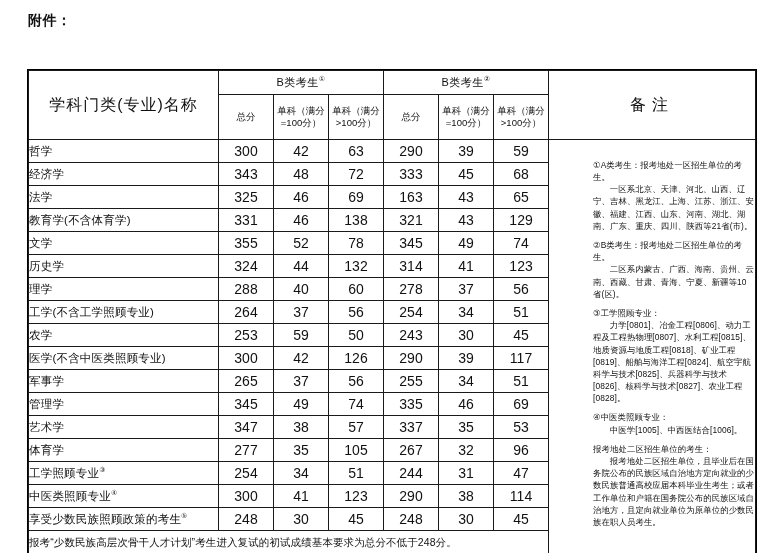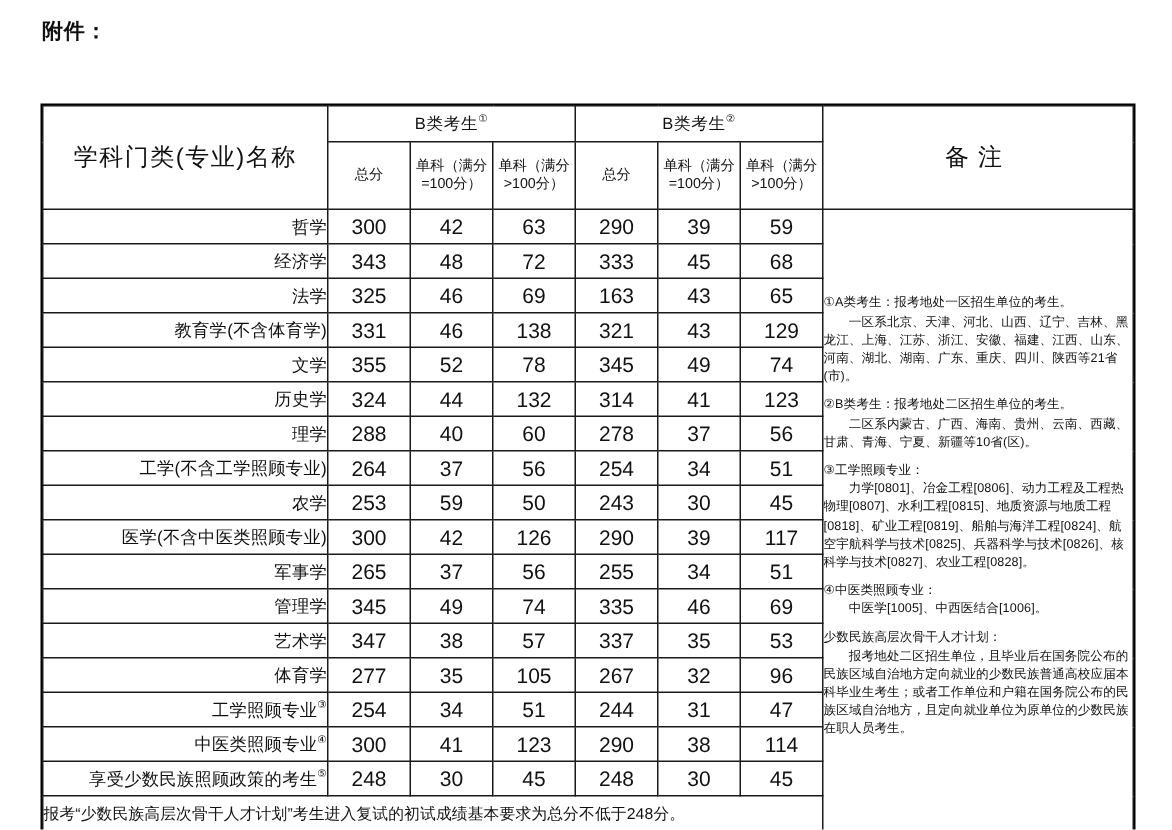--- a/index.html
+++ b/index.html
@@ -117,40 +117,40 @@
   }
 
   .row-name {
     font-size: 11.5px;
     font-family: "Liberation Sans", "DejaVu Sans", sans-serif;
     font-weight: bold;
     padding-left: 5px;
     height: 22px;
     white-space: nowrap;
     letter-spacing: 0.2px;
-    text-align: right;
   }
   .row-num {
     font-size: 14px;
     text-align: center;
     font-family: "Liberation Sans", "DejaVu Sans", sans-serif;
     height: 22px;
   }
 
   .notes-cell {
     vertical-align: top;
     padding: 4px 5px 0 5px;
     font-family: "Liberation Sans", "DejaVu Sans", sans-serif;
     font-size: 8.4px;
     line-height: 1.45;
     font-weight: bold;
     letter-spacing: 0.1px;
   }
   .note-block {
     margin-bottom: 7px;
+    margin-left: 44px;
   }
   .note-body {
     text-indent: 2em;
   }
   .note-head { }
 
   .footer-cell {
     font-size: 10.5px;
     font-family: "Liberation Sans", "DejaVu Sans", sans-serif;
     font-weight: bold;
@@ -217,21 +217,21 @@
               </div>
               <div class="note-block">
                 <div class="note-head">③工学照顾专业：</div>
                 <div class="note-body">力学[0801]、冶金工程[0806]、动力工程及工程热物理[0807]、水利工程[0815]、地质资源与地质工程[0818]、矿业工程[0819]、船舶与海洋工程[0824]、航空宇航科学与技术[0825]、兵器科学与技术[0826]、核科学与技术[0827]、农业工程[0828]。</div>
               </div>
               <div class="note-block">
                 <div class="note-head">④中医类照顾专业：</div>
                 <div class="note-body">中医学[1005]、中西医结合[1006]。</div>
               </div>
               <div class="note-block">
-                <div class="note-head">少数民族高层次骨干人才计划：</div>
+                <div class="note-head">报考地处二区招生单位的考生：</div>
                 <div class="note-body">报考地处二区招生单位，且毕业后在国务院公布的民族区域自治地方定向就业的少数民族普通高校应届本科毕业生考生；或者工作单位和户籍在国务院公布的民族区域自治地方，且定向就业单位为原单位的少数民族在职人员考生。</div>
               </div>
             </td>
           </tr>
           <tr>
             <td class="row-name"><span>经济学</span></td>
             <td class="row-num">343</td>
             <td class="row-num">48</td>
             <td class="row-num">72</td>
             <td class="row-num">333</td>

